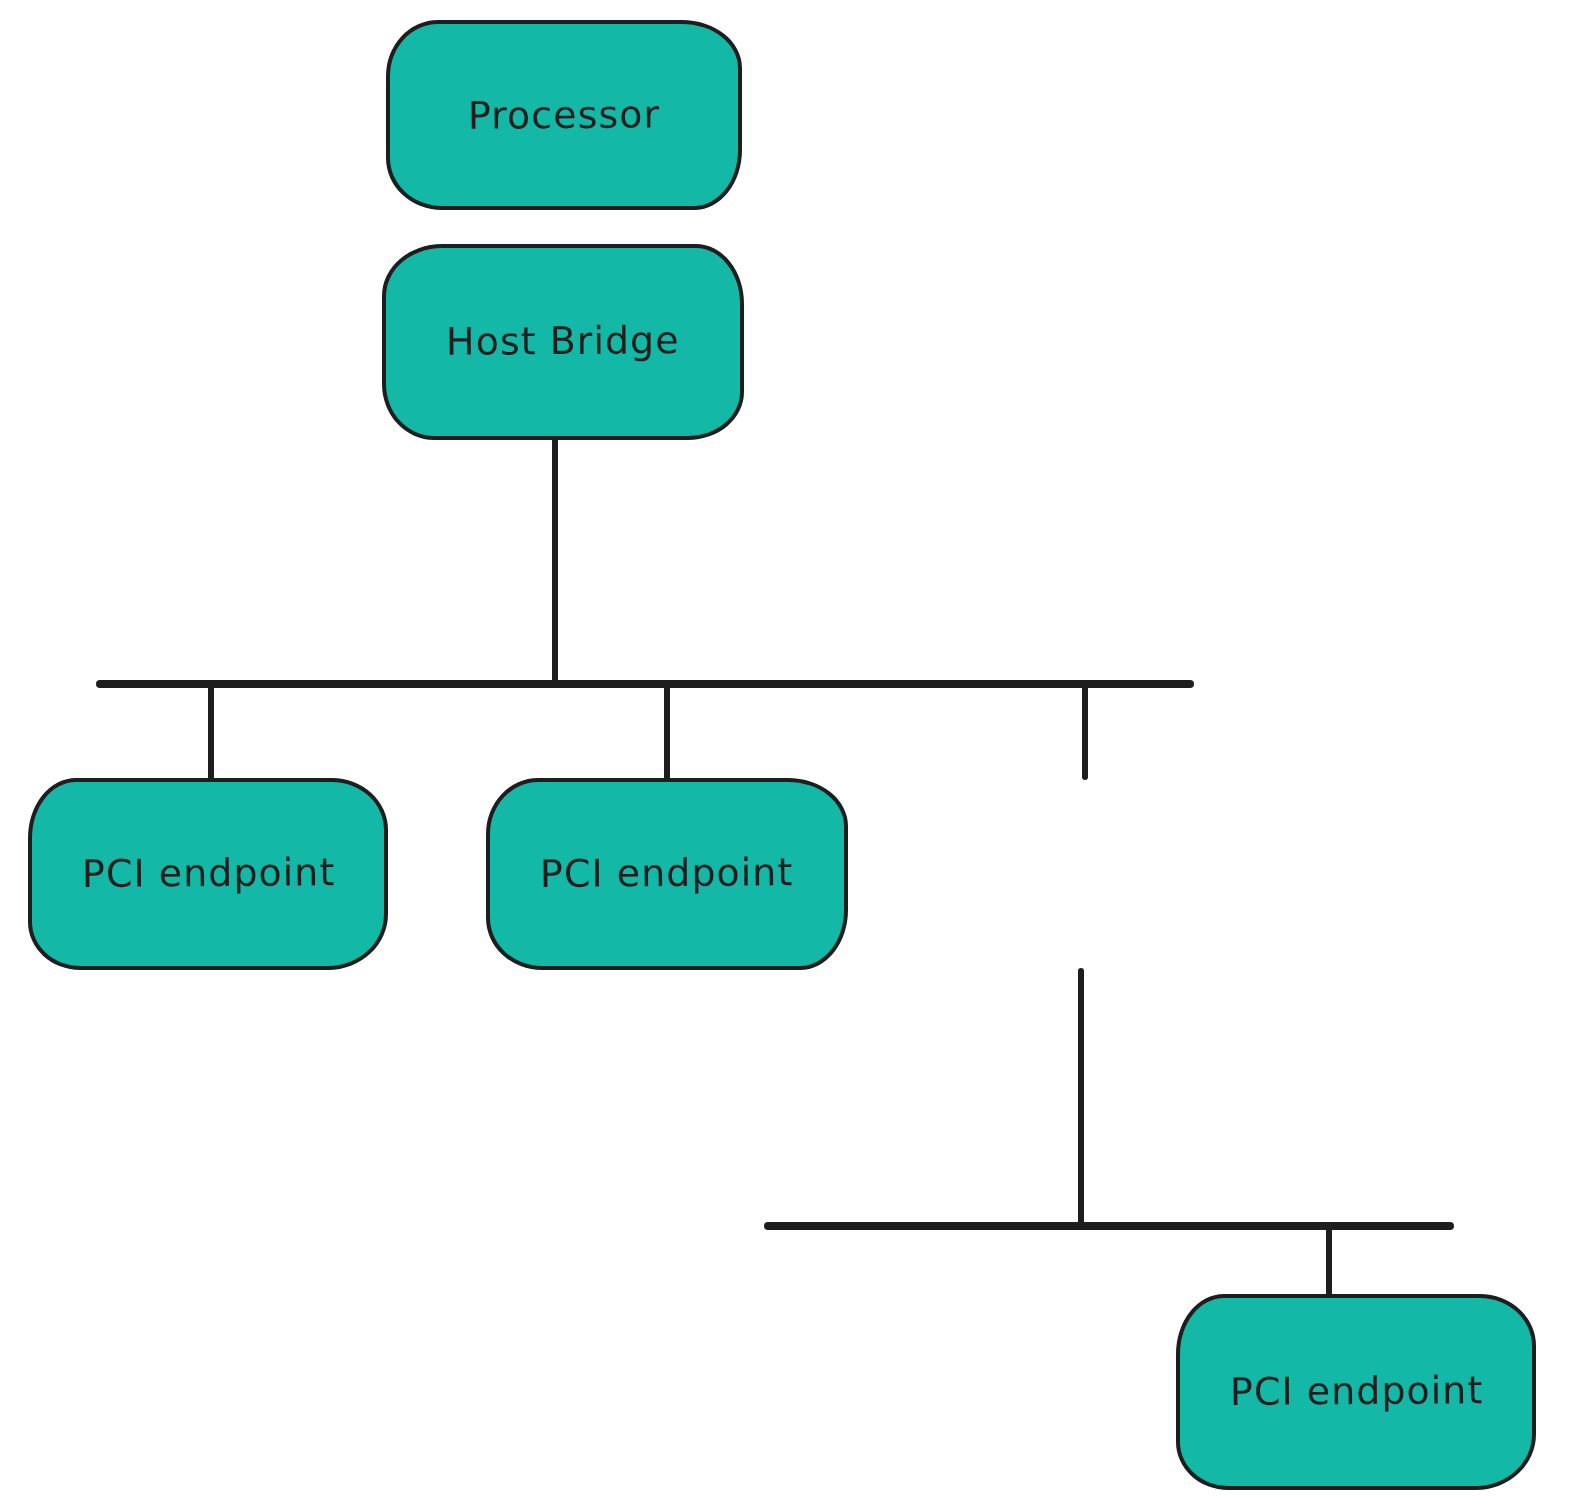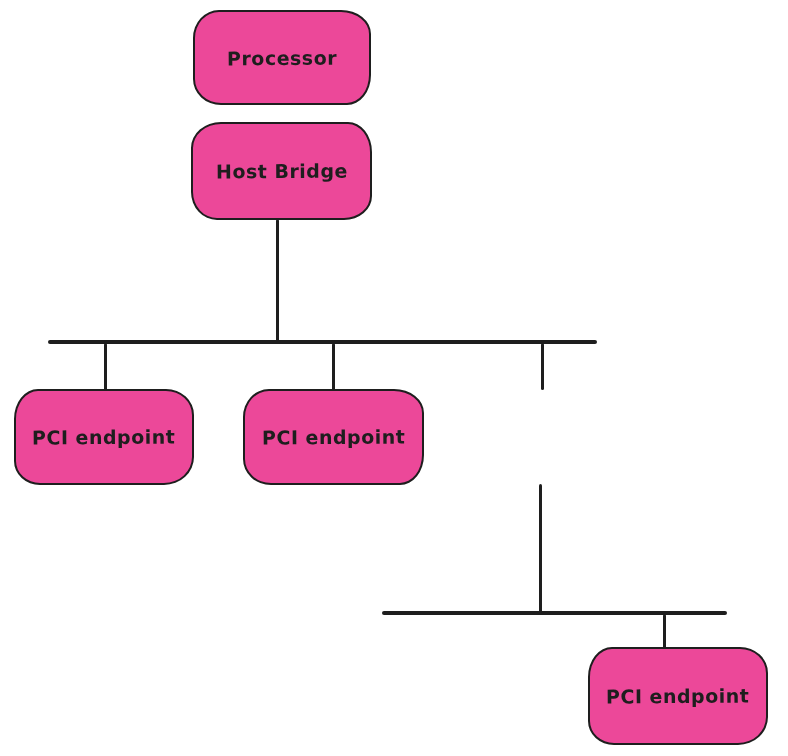--- a/index.html
+++ b/index.html
@@ -11,27 +11,26 @@
     position: relative;
     width: 788px;
     height: 756px;
     background: #ffffff;
     font-family: "DejaVu Sans", sans-serif;
     overflow: hidden;
   }
   .node {
     position: absolute;
     box-sizing: border-box;
-    background: #ec4899;
+    background: #14b8a6;
     border: 2.6px solid #1e1e1e;
     display: flex;
     align-items: center;
     justify-content: center;
     z-index: 2;
-    font-weight: bold;
   }
   
   .node.r1 { border-radius: 26px 30px 24px 28px / 28px 24px 30px 26px; }
   .node.r2 { border-radius: 30px 24px 28px 26px / 26px 30px 24px 28px; text-align: right; }
   .node.r3 { border-radius: 24px 28px 30px 26px / 30px 26px 28px 24px; }
   .node-label {
     color: #1e1e1e;
     font-size: 19px;
     letter-spacing: 0.5px;
     white-space: nowrap;

